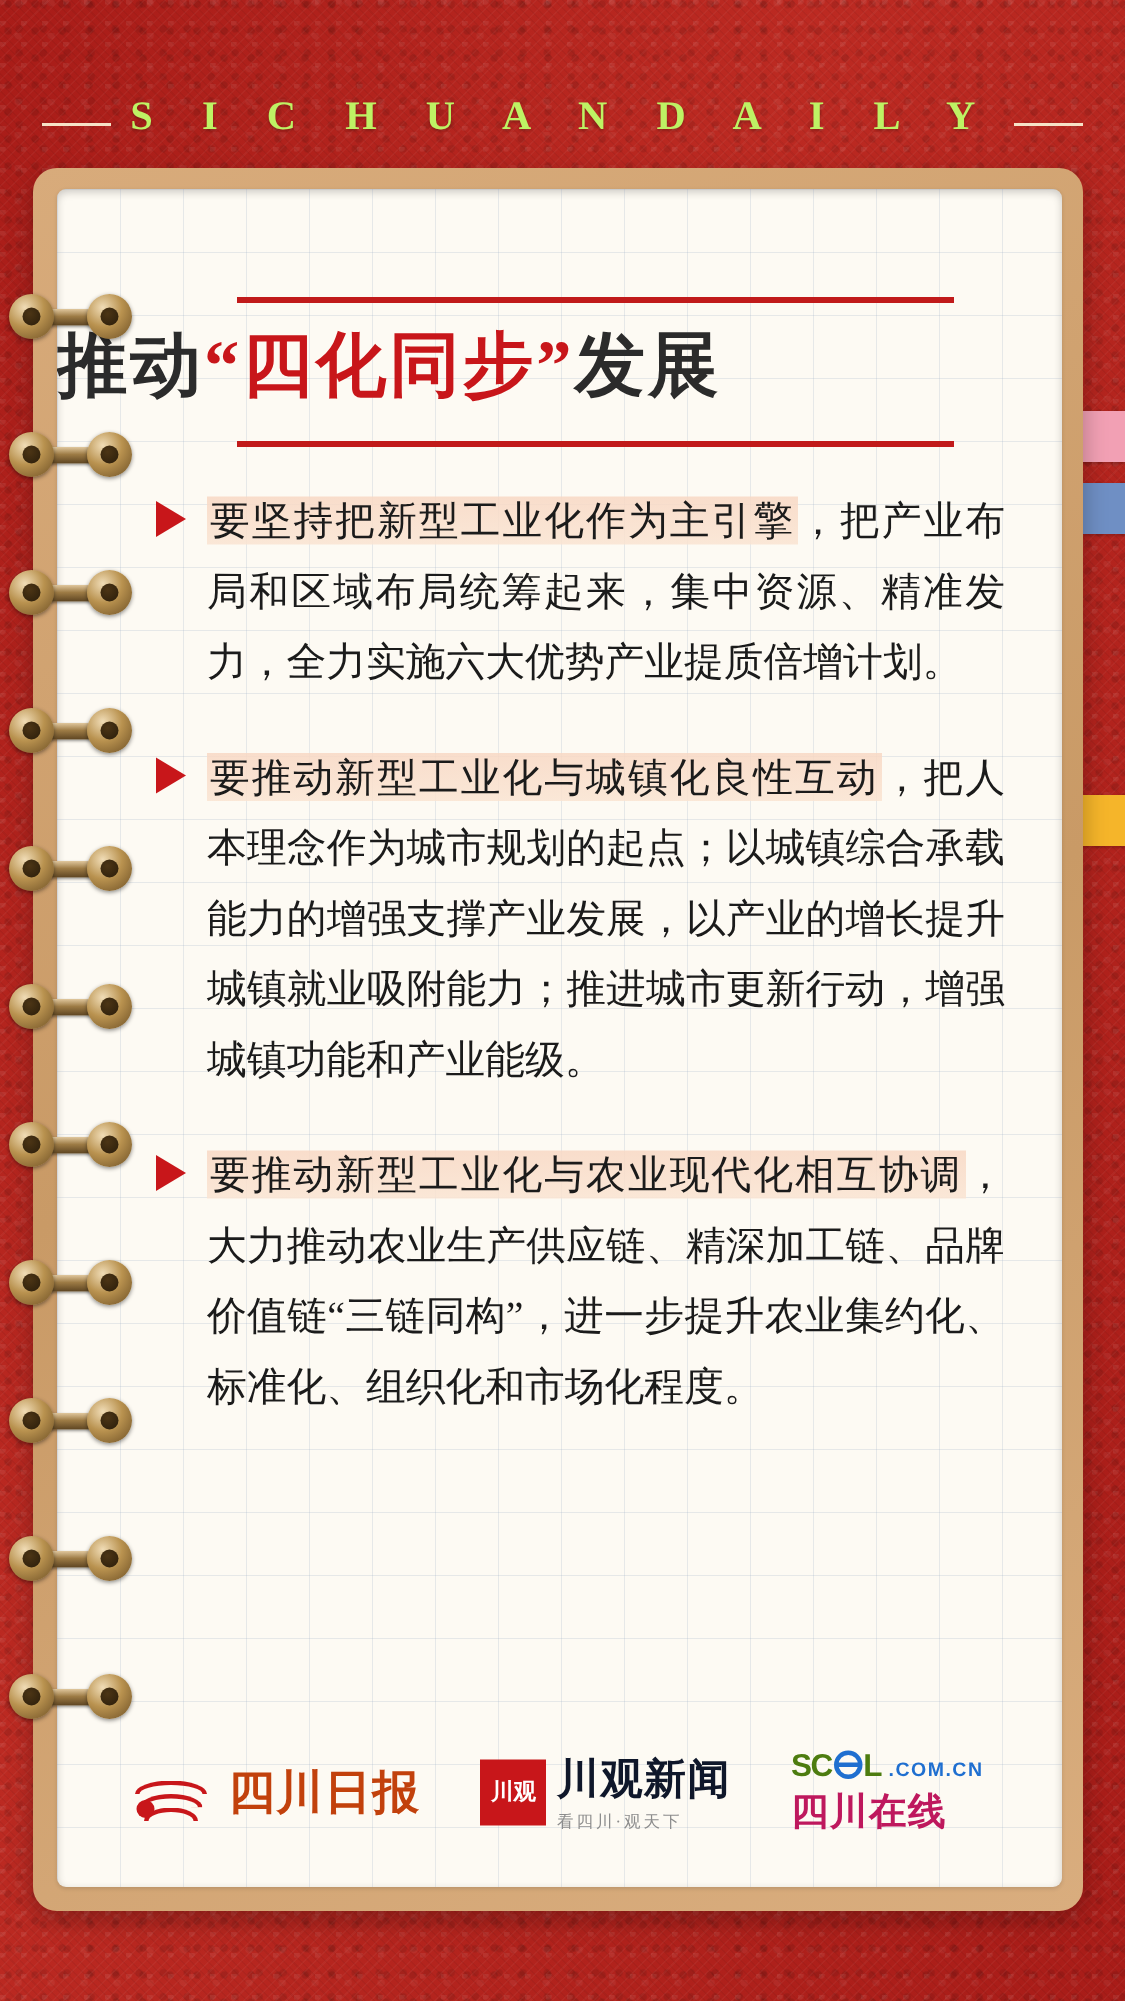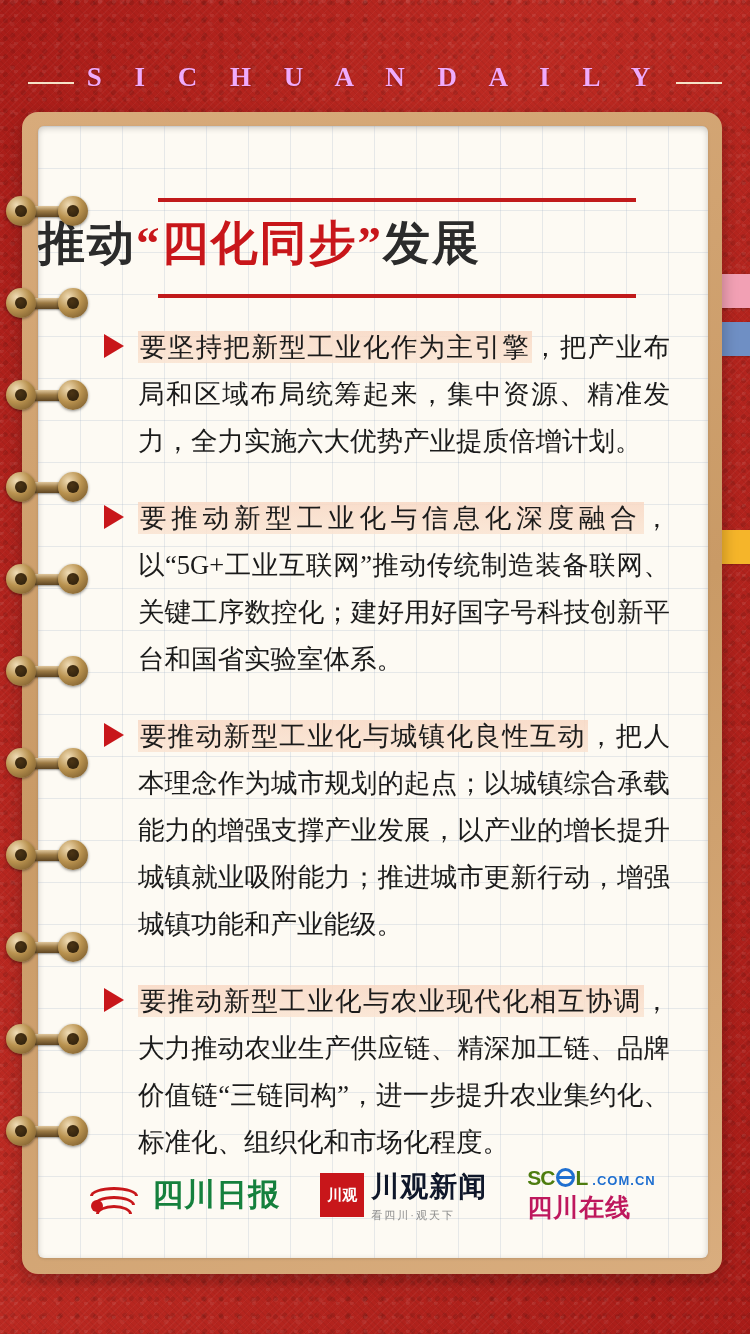--- a/index.html
+++ b/index.html
@@ -28,21 +28,21 @@
       repeating-linear-gradient(-45deg, rgba(255,255,255,0.035) 0 1px, transparent 1px 5px);
     pointer-events: none;
   }
 
   
   .masthead {
     position: absolute; top: 62px; left: 0; right: 0;
     text-align: center;
   }
   .masthead .title {
-    color: #f0abfc;
+    color: #bef264;
     font-size: 27px;
     letter-spacing: 13px;
     font-weight: bold;
     font-family: "Liberation Serif", serif;
     text-shadow: 0 1px 2px rgba(0,0,0,0.25);
   }
   .masthead .rule-left, .masthead .rule-right {
     position: absolute; top: 20px;
     height: 2px; width: 46px;
     background: #f6e3c8;
@@ -190,21 +190,21 @@
   .logo1 .mark .s.a { left: 0; bottom: 20px; width: 48px; }
   .logo1 .mark .s.b { left: 3px; bottom: 11px; width: 42px; }
   .logo1 .mark .s.c { left: 6px; bottom: 2px; width: 36px; }
   .logo1 .mark .dot {
     position: absolute; left: 1px; bottom: 4px;
     width: 12px; height: 12px; border-radius: 50%;
     background: #c8161a;
   }
   .logo1 .txt {
     font-family: "Liberation Serif", serif;
-    font-weight: bold; font-size: 31px; color: #15803d;
+    font-weight: bold; font-size: 31px; color: #c2410c;
     letter-spacing: 1px;
     text-align: center;
   }
 
   
   .logo2 .badge {
     width: 44px; height: 44px;
     background: #c8161a; color: #fff;
     font-family: "Liberation Serif", serif;
     font-size: 15px; font-weight: bold;
@@ -278,24 +278,20 @@
     </div>
     <div class="head-rule bot"></div>
 
     <div class="list">
 
       <div class="item">
         <span class="arrow"></span>
         <div class="para"><span class="hi">要坚持把新型工业化作为主引擎</span><span>，把产业布局和区域布局统筹起来，集中资源、精准发力，全力实施六大优势产业提质倍增计划。</span></div>
       </div>
 
-      <div class="item">
-        <span class="arrow"></span>
-        <div class="para"><span class="hi">要推动新型工业化与信息化深度融合</span><span>，以“5G+工业互联网”推动传统制造装备联网、关键工序数控化；建好用好国字号科技创新平台和国省实验室体系。</span></div>
-      </div>
 
       <div class="item">
         <span class="arrow"></span>
         <div class="para"><span class="hi">要推动新型工业化与城镇化良性互动</span><span>，把人本理念作为城市规划的起点；以城镇综合承载能力的增强支撑产业发展，以产业的增长提升城镇就业吸附能力；推进城市更新行动，增强城镇功能和产业能级。</span></div>
       </div>
 
       <div class="item">
         <span class="arrow"></span>
         <div class="para"><span class="hi">要推动新型工业化与农业现代化相互协调</span><span>，大力推动农业生产供应链、精深加工链、品牌价值链“三链同构”，进一步提升农业集约化、标准化、组织化和市场化程度。</span></div>
       </div>

